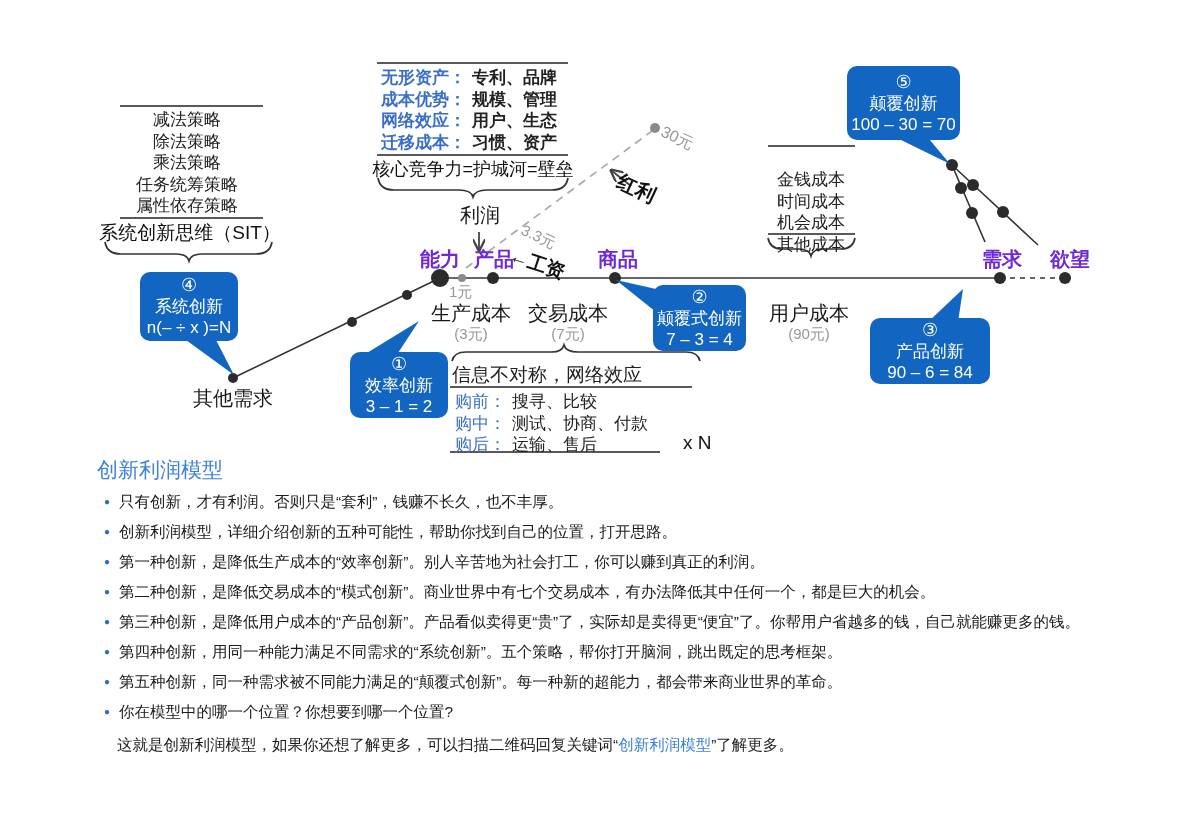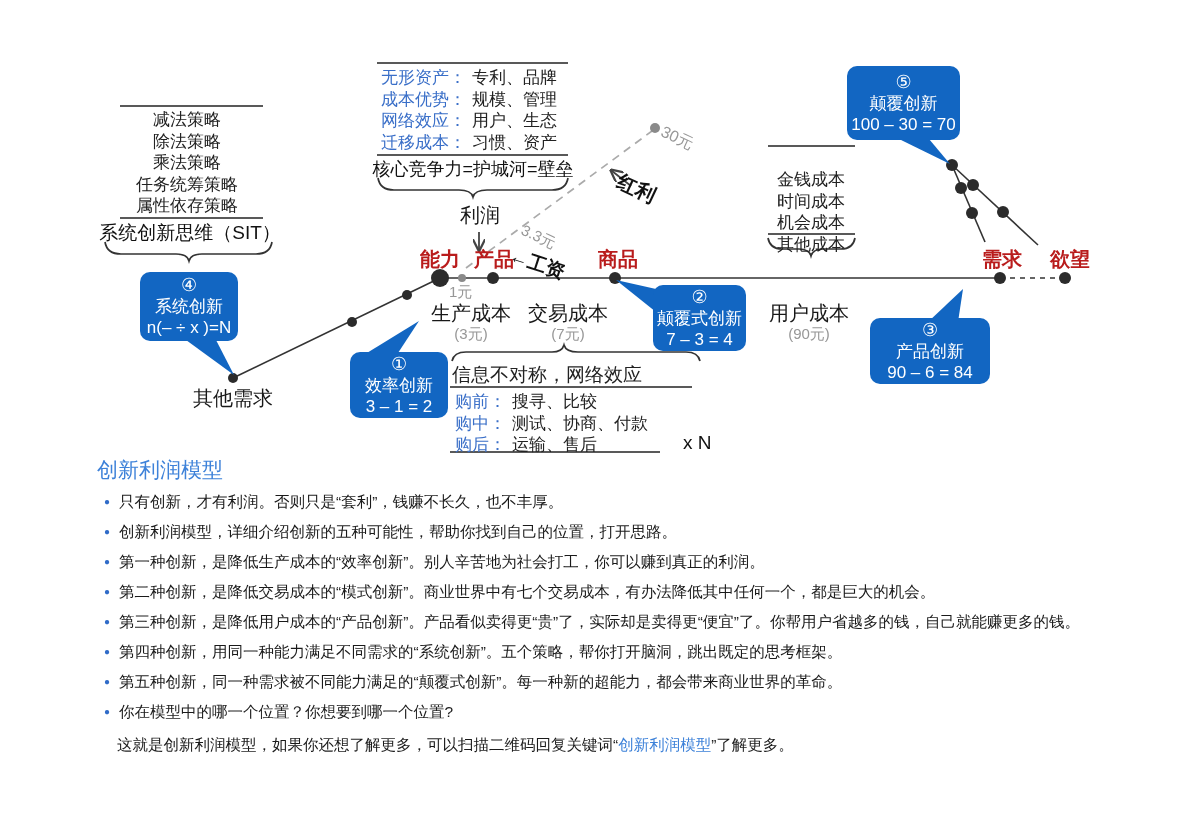--- a/index.html
+++ b/index.html
@@ -5,21 +5,21 @@
   html,body{margin:0;padding:0;background:#fff;}
   .stage{position:relative;width:1181px;height:827px;background:#ffffff;overflow:hidden;
          font-family:"Liberation Sans",sans-serif;color:#1c1c1c;}
   svg{position:absolute;left:0;top:0;}
   .lab{position:absolute;white-space:nowrap;}
   .center{text-align:center;}
   .hand{font-family:"DejaVu Serif",serif;font-size:17px;line-height:21.6px;color:#222;}
   .hand .k{color:#3a6fc8;}
   .hand .v{color:#222;}
   .handrow{display:flex;gap:6px;}
-  .bluebold{color:#b91c1c;font-weight:bold;font-size:20px;}
+  .bluebold{color:#6d28d9;font-weight:bold;font-size:20px;}
   .gray{color:#979797;}
   .blk20{font-size:20px;color:#181818;}
   .callout{position:absolute;background:#1266c2;color:#fff;border-radius:10px;
            display:flex;flex-direction:column;align-items:center;justify-content:center;
            font-size:17px;line-height:21px;z-index:3;}
   .callout .num{font-size:18px;}
   .rot25{transform:rotate(25deg);transform-origin:left top;}
   .rot18{transform:rotate(18deg);transform-origin:left top;}
   .title{font-size:21px;color:#3e82d9;}
   .bullets{position:absolute;left:104px;top:492px;width:1050px;}
@@ -99,21 +99,21 @@
 
   <div class="lab hand center" style="left:112px;top:109px;width:150px;">
     <div>减法策略</div>
     <div>除法策略</div>
     <div>乘法策略</div>
     <div>任务统筹策略</div>
     <div>属性依存策略</div>
   </div>
   <div class="lab center" style="left:96px;top:220px;width:188px;font-size:19px;color:#111;">系统创新思维（SIT）</div>
 
-  <div class="lab" style="left:381px;top:67px;">
+  <div class="lab" style="left:381px;top:67px;font-weight:bold;">
     <div class="hand handrow">
         <span class="k">无形资产：</span>
         <span class="v">专利、品牌</span>
       </div>
     <div class="hand handrow">
         <span class="k">成本优势：</span>
         <span class="v">规模、管理</span>
       </div>
     <div class="hand handrow">
         <span class="k">网络效应：</span>

